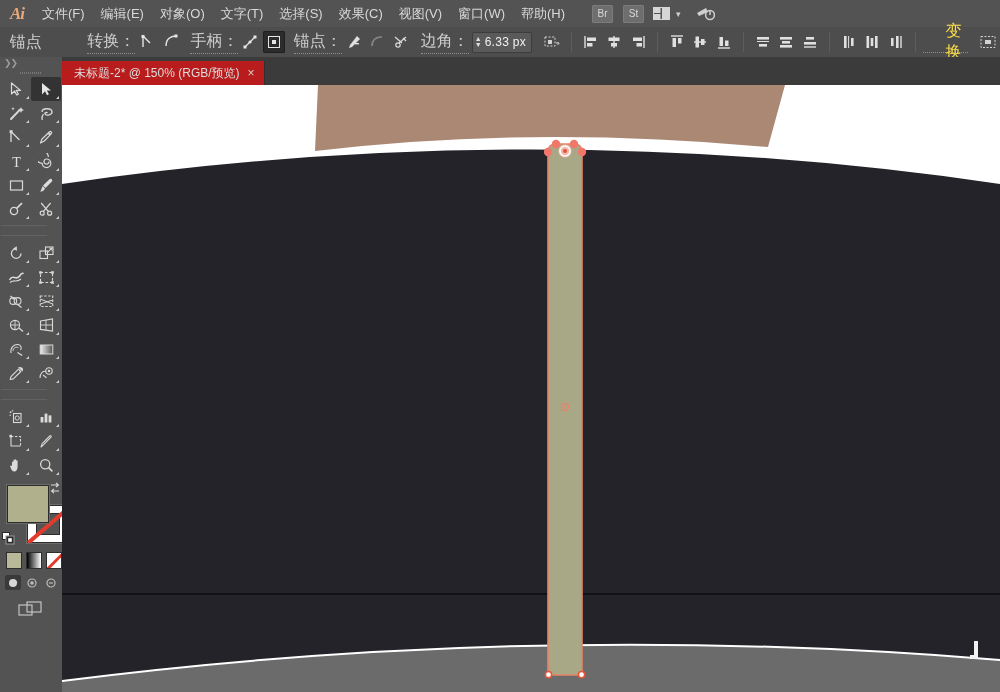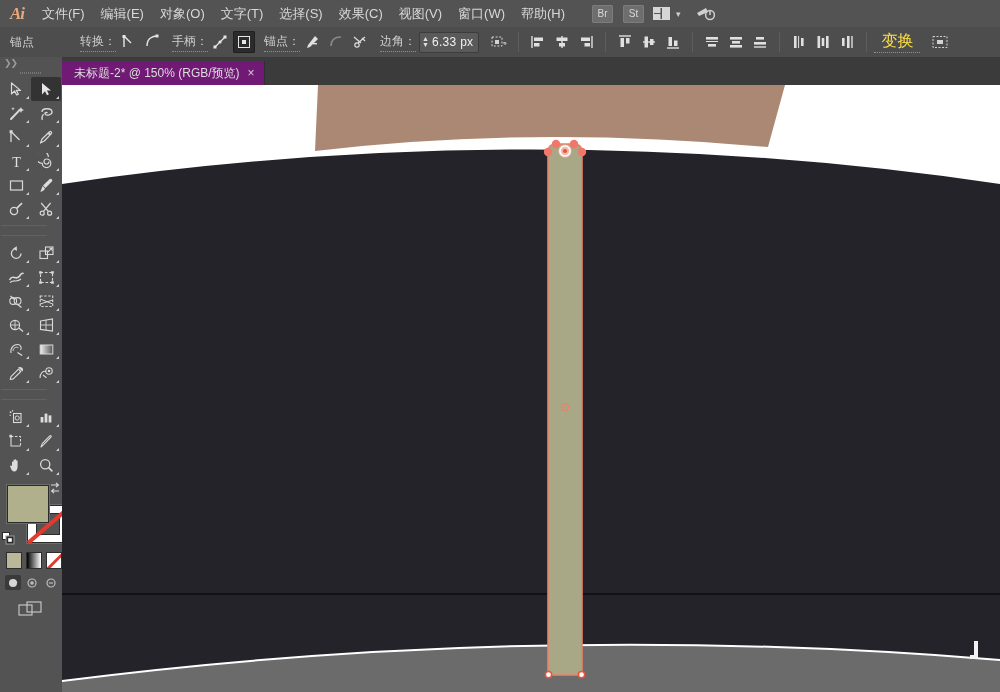--- a/index.html
+++ b/index.html
@@ -35,21 +35,21 @@
   }
   .mb-icon{margin:0 4px;display:flex;align-items:center;}
   .mb-caret{margin-left:2px;color:#cfcfcf;font-size:9px;}
 
   
   .controlbar{
     position:absolute;left:0;top:27px;width:1000px;height:30px;
     background:#4d4d4d;display:flex;align-items:center;
     border-bottom:1px solid #3a3a3a;
   }
-  .cb-label{font-size:12px;color:#cfcfcf;white-space:nowrap;}
+  .cb-label{font-size:16px;color:#cfcfcf;white-space:nowrap;}
   .cb-lbl-underline{border-bottom:1px dotted #8f8f8f;padding-bottom:1px;}
   .cb-sep{width:1px;height:20px;background:#5d5d5d;margin:0 7px;}
   .cb-gap{width:8px;}
   .cb-btn{
     width:22px;height:22px;display:flex;align-items:center;justify-content:center;
     border-radius:2px;margin:0 1px;
   }
   .cb-btn.on{background:#2b2b2b;box-shadow:inset 0 0 0 1px #1f1f1f;}
   .cb-btn.dim svg{opacity:.38;}
   .cb-field{
@@ -63,21 +63,21 @@
     height:20px;padding:0 7px;display:flex;align-items:center;justify-content:center;
     font-size:16px;color:#fde047;border-bottom:1px dotted #8f8f8f;font-family:Liberation Mono, monospace;
   }
 
   
   .tabstrip{
     position:absolute;left:62px;top:57px;width:938px;height:28px;
     background:#3b3b3b;display:flex;align-items:flex-end;
   }
   .doctab{
-    height:24px;background:#701a75;display:flex;align-items:center;
+    height:24px;background:#b91c1c;display:flex;align-items:center;
     padding:0 9px 0 12px;border-right:1px solid #2f2f2f;gap:8px;margin-top:28px;
   }
   .doctab-label{font-size:12px;color:#dcdcdc;white-space:nowrap;}
   .doctab-close{font-size:12px;color:#cfcfcf;line-height:1;}
 
   
   .toolbar{
     position:absolute;left:0;top:57px;width:62px;height:635px;background:#535353;
   }
   .tb-grip{height:11px;display:flex;align-items:center;padding-left:4px;color:#9a9a9a;

